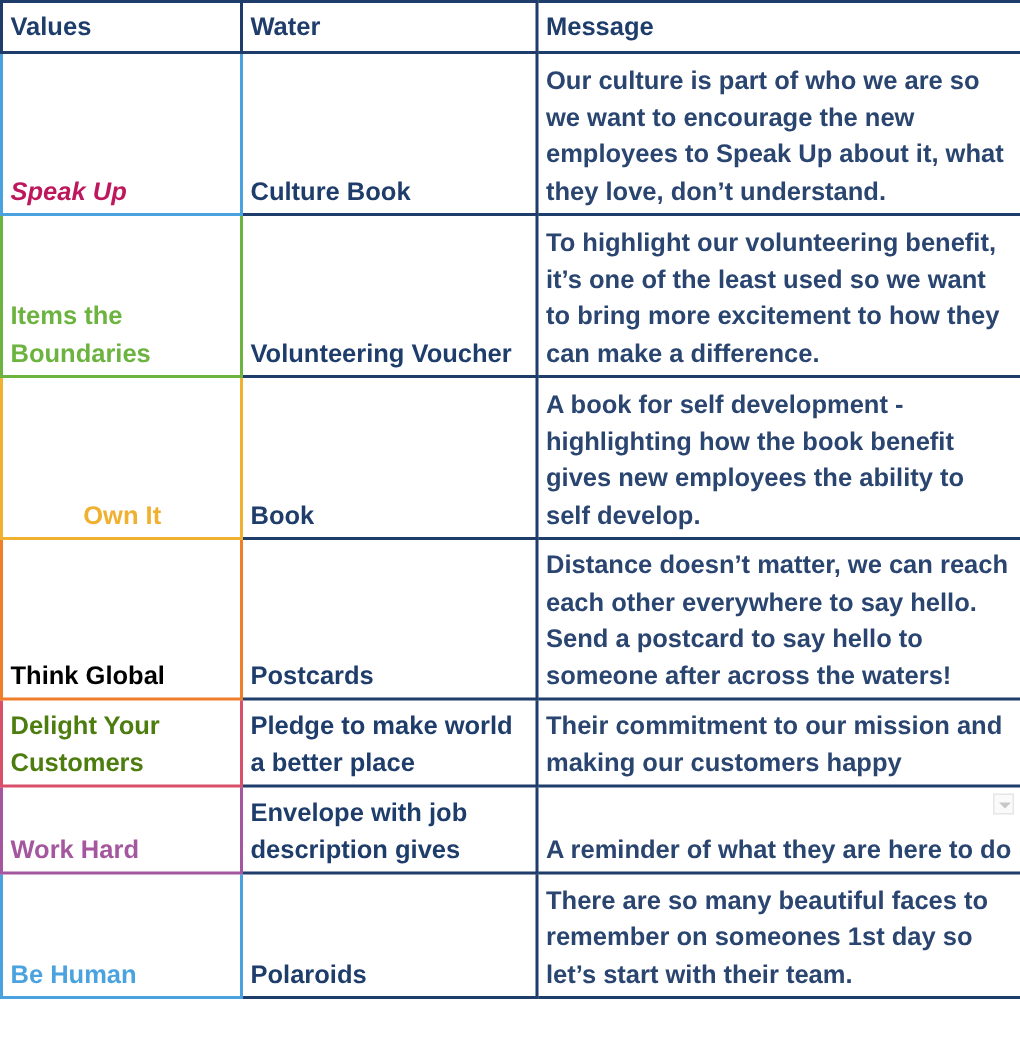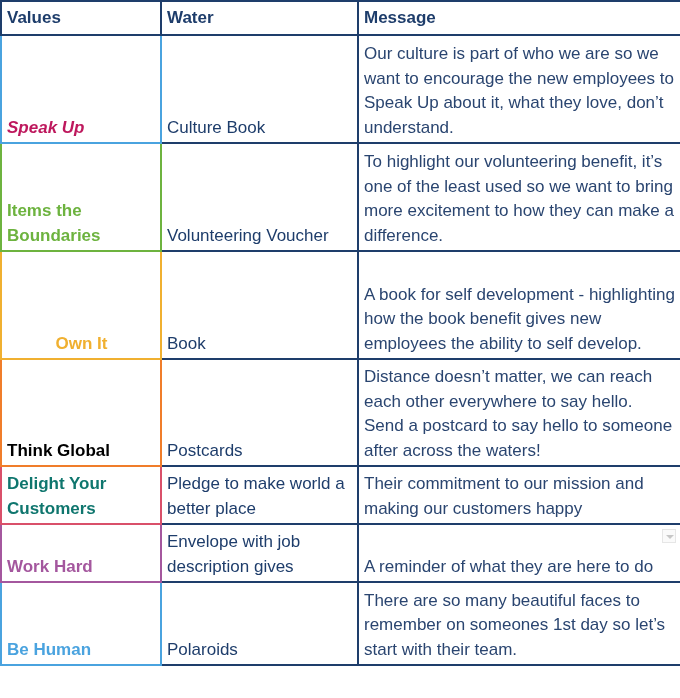--- a/index.html
+++ b/index.html
@@ -34,26 +34,26 @@
       font-weight: bold;
       color: #1e3d6b;
       height: 34px;
       vertical-align: middle;
     }
     td.value {
       font-weight: bold;
       border-width: 2px;
     }
     td.item {
-      font-weight: normal;
+      font-weight: bold;
       color: #1e3d6b;
     }
     td.msg {
       color: #2a4570;
-      font-weight: normal;
+      font-weight: bold;
       position: relative;
     }
     .dropdown-icon {
       position: absolute;
       right: 4px;
       top: 4px;
       width: 14px;
       height: 14px;
       border: 1px solid #e6e6e6;
       background: #fafafa;
@@ -99,21 +99,21 @@
         <td class="value" style="color: rgb(240, 176, 48); border: 2px solid rgb(240, 176, 48); text-align: center;">Own It</td>
         <td class="item">Book</td>
         <td class="msg"><span>A book for self development - highlighting how the book benefit gives new employees the ability to self develop.</span></td>
       </tr>
       <tr style="height: 107px;">
         <td class="value" style="color: #000000; border: 2px solid rgb(240, 125, 42);">Think Global</td>
         <td class="item">Postcards</td>
         <td class="msg"><span>Distance doesn’t matter, we can reach each other everywhere to say hello. Send a postcard to say hello to someone after across the waters!</span></td>
       </tr>
       <tr style="height: 58px;">
-        <td class="value" style="color: #0f766e; border: 2px solid rgb(217, 80, 106);">Delight Your Customers</td>
+        <td class="value" style="color: #4d7c0f; border: 2px solid rgb(217, 80, 106);">Delight Your Customers</td>
         <td class="item">Pledge to make world a better place</td>
         <td class="msg"><span>Their commitment to our mission and making our customers happy</span></td>
       </tr>
       <tr style="height: 58px;">
         <td class="value" style="color: rgb(164, 87, 158); border: 2px solid rgb(164, 87, 158);">Work Hard</td>
         <td class="item">Envelope with job description gives</td>
         <td class="msg"><span>A reminder of what they are here to do</span><span class="dropdown-icon"></span></td>
       </tr>
       <tr style="height: 83px;">
         <td class="value" style="color: rgb(74, 163, 223); border: 2px solid rgb(74, 163, 223);">Be Human</td>

